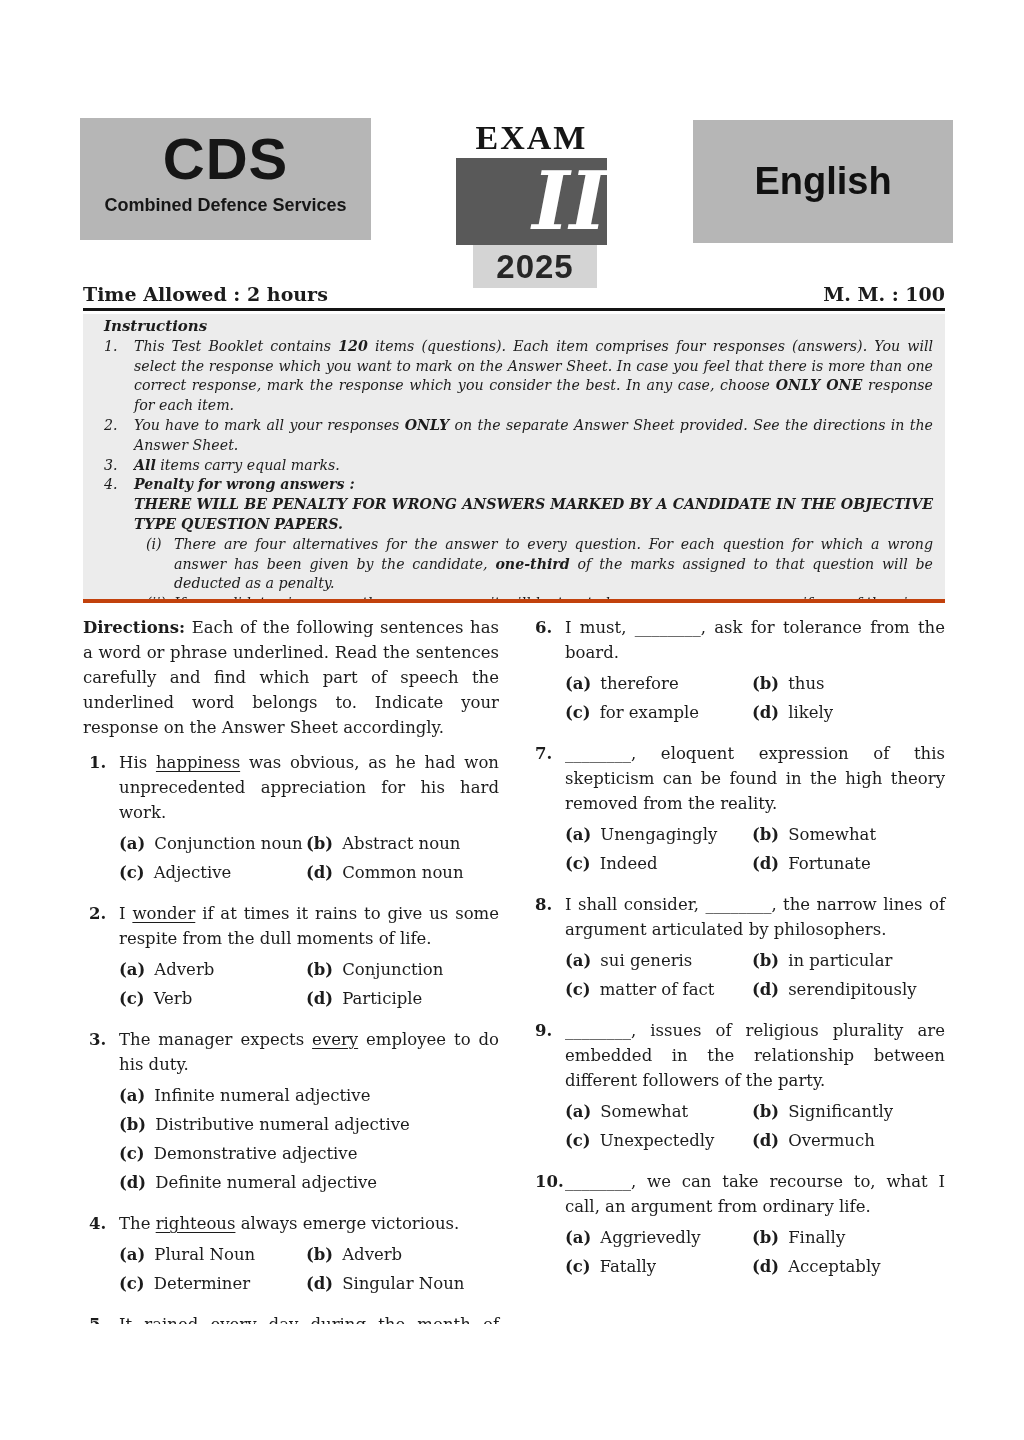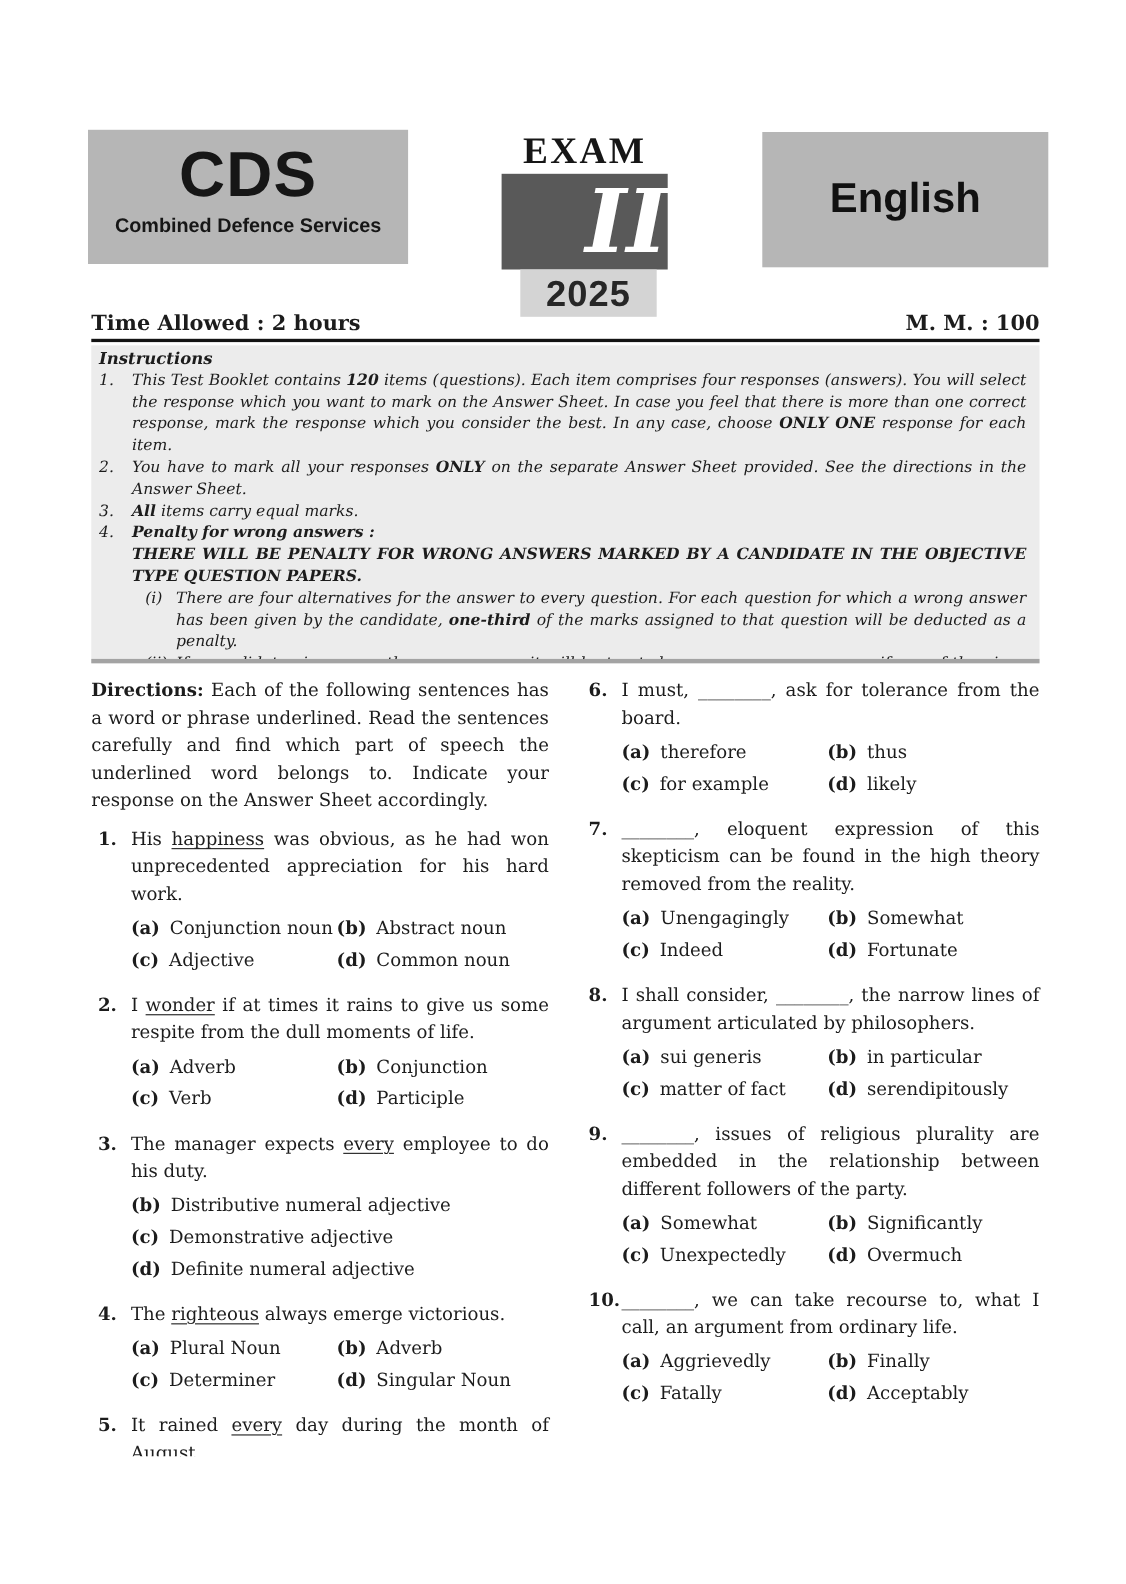--- a/index.html
+++ b/index.html
@@ -21,21 +21,21 @@
   .box-right{left:693px;top:120px;width:260px;height:123px;}
   .subject{font-family:"Liberation Sans",sans-serif;font-weight:bold;font-size:38px;line-height:123px;color:#111;}
 
   
   .meta{position:absolute;left:83px;width:862px;top:283px;display:flex;justify-content:space-between;
         font-weight:bold;font-size:19px;}
   .rule{position:absolute;left:83px;width:862px;top:308px;height:3px;background:#141414;}
 
   
   .panel{position:absolute;left:83px;width:862px;top:314px;height:289px;background:var(--instructions-bg,#ececec);
-         border-bottom:4px solid #a3a3a3;box-sizing:border-box;padding:3px 12px 0 7px;
+         border-bottom:4px solid #c2410c;box-sizing:border-box;padding:3px 12px 0 21px;
          font-style:italic;font-size:14.2px;line-height:19.8px;overflow:hidden;}
   .instr-title{font-weight:bold;font-size:15px;}
   .ii{display:flex;}
   .ii-num{flex:none;width:30px;}
   .ii-body{flex:1;text-align:justify;}
   .sub{display:flex;}
   .sub-num{flex:none;width:40px;padding-left:12px;box-sizing:border-box;}
   .sub-body{flex:1;text-align:justify;}
 
   
@@ -145,20 +145,21 @@
             <div class="opt"><span class="opt-label">(d)</span><span>Participle</span></div>
           </div>
         </div>
       </div>
 
       <div class="q">
         <div class="q-num">3.</div>
         <div class="q-body">
           <div class="q-text"><span>The manager expects </span><span class="u">every</span><span> employee to do his duty.</span></div>
           <div class="opts one">
+            <div class="opt"><span class="opt-label">(a)</span><span>Infinite numeral adjective</span></div>
             <div class="opt"><span class="opt-label">(b)</span><span>Distributive numeral adjective</span></div>
             <div class="opt"><span class="opt-label">(c)</span><span>Demonstrative adjective</span></div>
             <div class="opt"><span class="opt-label">(d)</span><span>Definite numeral adjective</span></div>
           </div>
         </div>
       </div>
 
       <div class="q">
         <div class="q-num">4.</div>
         <div class="q-body">

